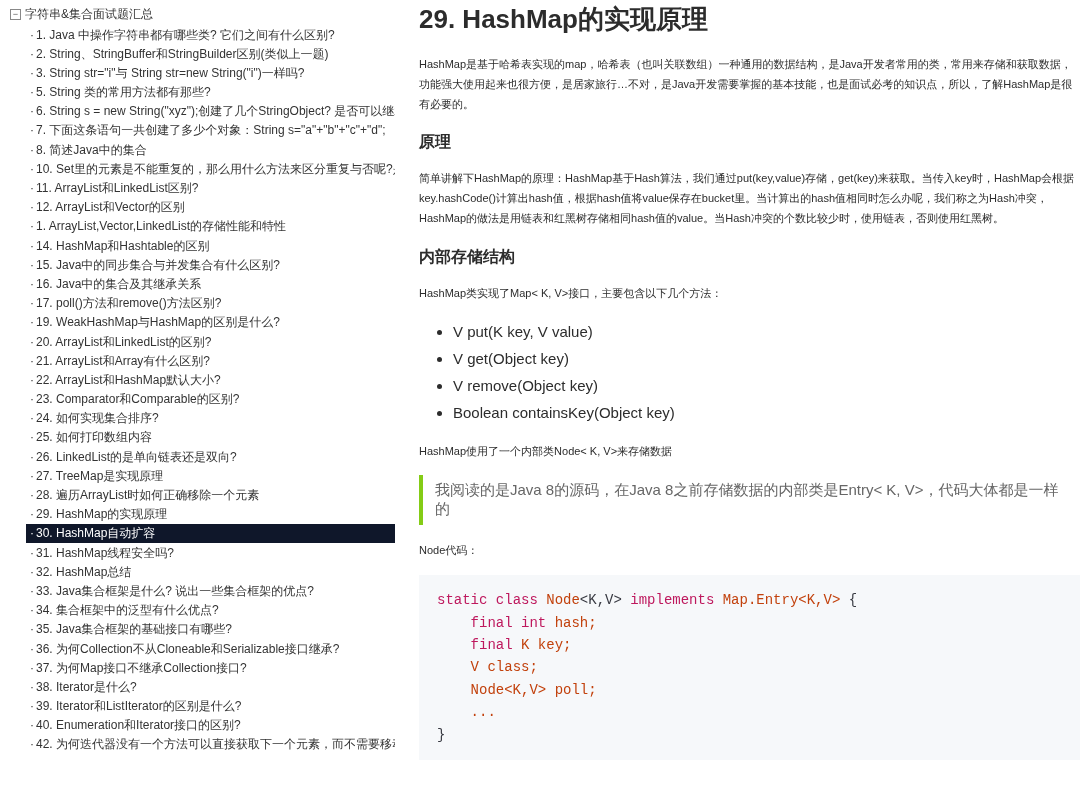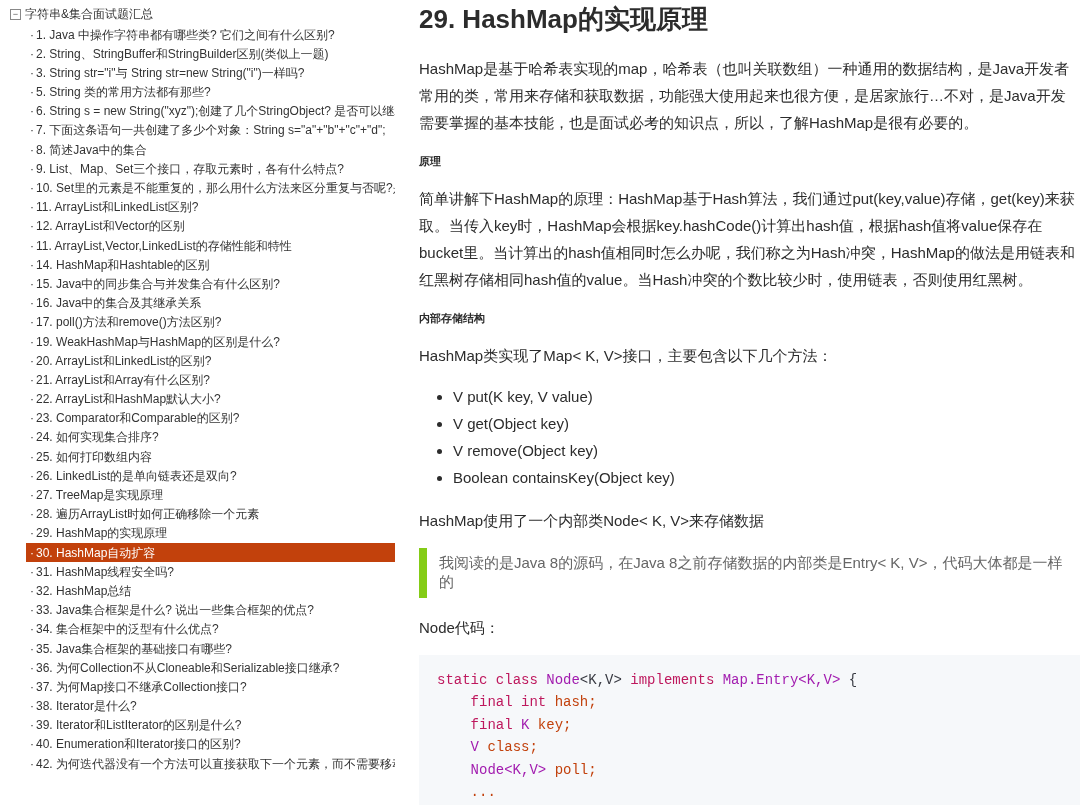--- a/index.html
+++ b/index.html
@@ -6,39 +6,39 @@
   html, body { height: 100%; font-family: "Microsoft YaHei", Arial, sans-serif; background: #fff; }
   body { display: flex; width: 1080px; height: 805px; overflow: hidden; }
 
   
   .sidebar { width: 395px; height: 100%; overflow-y: scroll; font-size: 12px; color: #333; background: #fff; position: relative; }
   .tree-root { padding: 4px 0 20px 0; }
   .root-node { display: flex; align-items: center; padding: 2px 4px 2px 10px; white-space: nowrap; }
   .toggle { width: 11px; height: 11px; border: 1px solid #888; display: inline-flex; align-items: center; justify-content: center; font-size: 9px; line-height: 9px; color: #555; margin-right: 4px; flex-shrink: 0; }
   .tree-children { padding-left: 26px; }
   .tree-item { padding: 1.5px 4px 1.5px 4px; white-space: nowrap; cursor: default; line-height: 1.35; }
-  .tree-item.selected { background: #c2410c; color: #fff; }
+  .tree-item.selected { background: #0f172a; color: #fff; }
   .bullet { margin-right: 2px; }
 
   
   .sidebar::-webkit-scrollbar { width: 14px; }
   .sidebar::-webkit-scrollbar-track { background: #f0f0f0; }
   .sidebar::-webkit-scrollbar-thumb { background: #c0c0c0; }
 
   
   .content { flex: 1; height: 100%; overflow-y: auto; padding: 0 0 20px 24px; color: #2c2c2c; }
   .content h1 { font-size: 26px; font-weight: 700; margin: 2px 0 18px 0; }
-  .content p { font-size: 15px; line-height: 1.8; margin: 16px 0 14px 0; }
-  .content h3 { font-size: 11px; font-weight: 700; margin: 18px 0 10px 0; }
+  .content p { font-size: 11px; line-height: 1.8; margin: 16px 0 14px 0; }
+  .content h3 { font-size: 16px; font-weight: 700; margin: 18px 0 10px 0; }
   .content ul { padding-left: 34px; margin: 0 17px 14px 0; }
   .content ul li { font-size: 15px; line-height: 1.8; list-style: disc; }
-  blockquote { border-left: 8px solid #84cc16; padding: 6px 12px; margin: 0 0 14px 0; color: #666; font-size: 15px; }
+  blockquote { border-left: 4px solid #84cc16; padding: 6px 12px; margin: 0 0 14px 0; color: #666; font-size: 15px; }
   pre.code { background: #f6f8fa; padding: 14px 18px; font-family: Consolas, "Courier New", monospace; font-size: 14px; line-height: 1.6; overflow-x: auto; margin: 0 0 18px 0; white-space: pre; }
   .kw  { color: #be185d; }
-  .typ { color: #a21caf; }
+  .typ { color: #c2410c; }
   .pln { color: #c2410c; }
   .op  { color: #383a42; text-align: center; }
   .pun { color: #383a42; }
 
 </style>
 </head>
 <body>
 
 <div class="sidebar">
   <div class="tree-root">
@@ -47,25 +47,24 @@
       <span>字符串&amp;集合面试题汇总</span>
     </div>
     <div class="tree-children" id="tree-children">
         <div class="tree-item"><span class="bullet">·</span><span>1. Java 中操作字符串都有哪些类? 它们之间有什么区别?</span></div>
         <div class="tree-item"><span class="bullet">·</span><span>2. String、StringBuffer和StringBuilder区别(类似上一题)</span></div>
         <div class="tree-item"><span class="bullet">·</span><span>3. String str="i"与 String str=new String("i")一样吗?</span></div>
         <div class="tree-item"><span class="bullet">·</span><span>5. String 类的常用方法都有那些?</span></div>
         <div class="tree-item"><span class="bullet">·</span><span>6. String s = new String("xyz");创建了几个StringObject? 是否可以继承String类?</span></div>
         <div class="tree-item"><span class="bullet">·</span><span>7. 下面这条语句一共创建了多少个对象：String s="a"+"b"+"c"+"d";</span></div>
         <div class="tree-item"><span class="bullet">·</span><span>8. 简述Java中的集合</span></div>
-        <div class="tree-item"><span class="bullet">·</span><span>9. List、Map、Set三个接口，存取元素时，各有什么特点?</span></div>
         <div class="tree-item"><span class="bullet">·</span><span>10. Set里的元素是不能重复的，那么用什么方法来区分重复与否呢?是用==还是equals()?它们有什</span></div>
         <div class="tree-item"><span class="bullet">·</span><span>11. ArrayList和LinkedList区别?</span></div>
         <div class="tree-item"><span class="bullet">·</span><span>12. ArrayList和Vector的区别</span></div>
-        <div class="tree-item"><span class="bullet">·</span><span>11. ArrayList,Vector,LinkedList的存储性能和特性</span></div>
+        <div class="tree-item"><span class="bullet">·</span><span>1. ArrayList,Vector,LinkedList的存储性能和特性</span></div>
         <div class="tree-item"><span class="bullet">·</span><span>14. HashMap和Hashtable的区别</span></div>
         <div class="tree-item"><span class="bullet">·</span><span>15. Java中的同步集合与并发集合有什么区别?</span></div>
         <div class="tree-item"><span class="bullet">·</span><span>16. Java中的集合及其继承关系</span></div>
         <div class="tree-item"><span class="bullet">·</span><span>17. poll()方法和remove()方法区别?</span></div>
         <div class="tree-item"><span class="bullet">·</span><span>19. WeakHashMap与HashMap的区别是什么?</span></div>
         <div class="tree-item"><span class="bullet">·</span><span>20. ArrayList和LinkedList的区别?</span></div>
         <div class="tree-item"><span class="bullet">·</span><span>21. ArrayList和Array有什么区别?</span></div>
         <div class="tree-item"><span class="bullet">·</span><span>22. ArrayList和HashMap默认大小?</span></div>
         <div class="tree-item"><span class="bullet">·</span><span>23. Comparator和Comparable的区别?</span></div>
         <div class="tree-item"><span class="bullet">·</span><span>24. 如何实现集合排序?</span></div>

